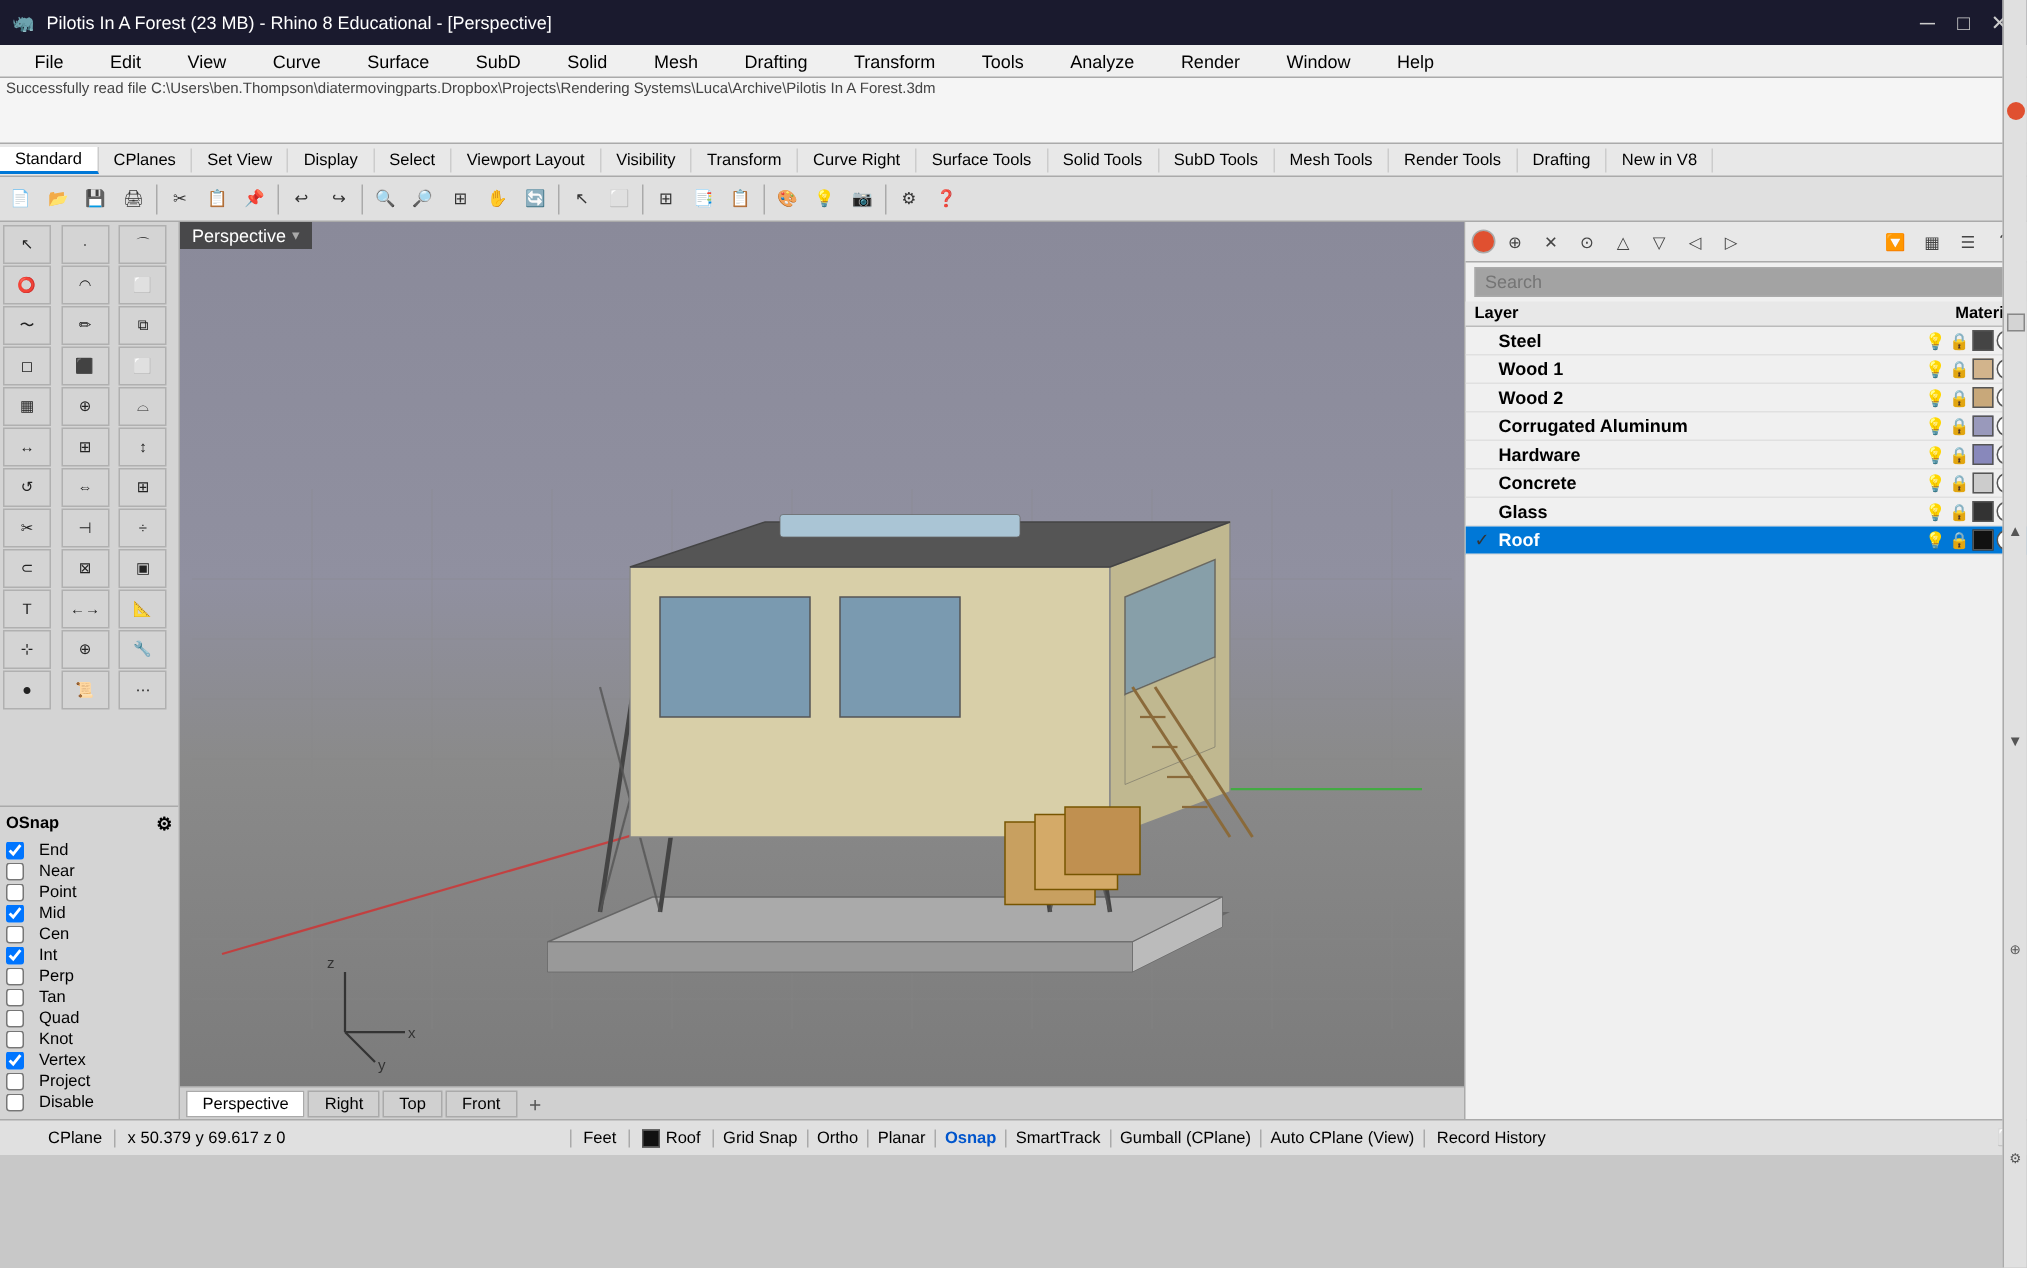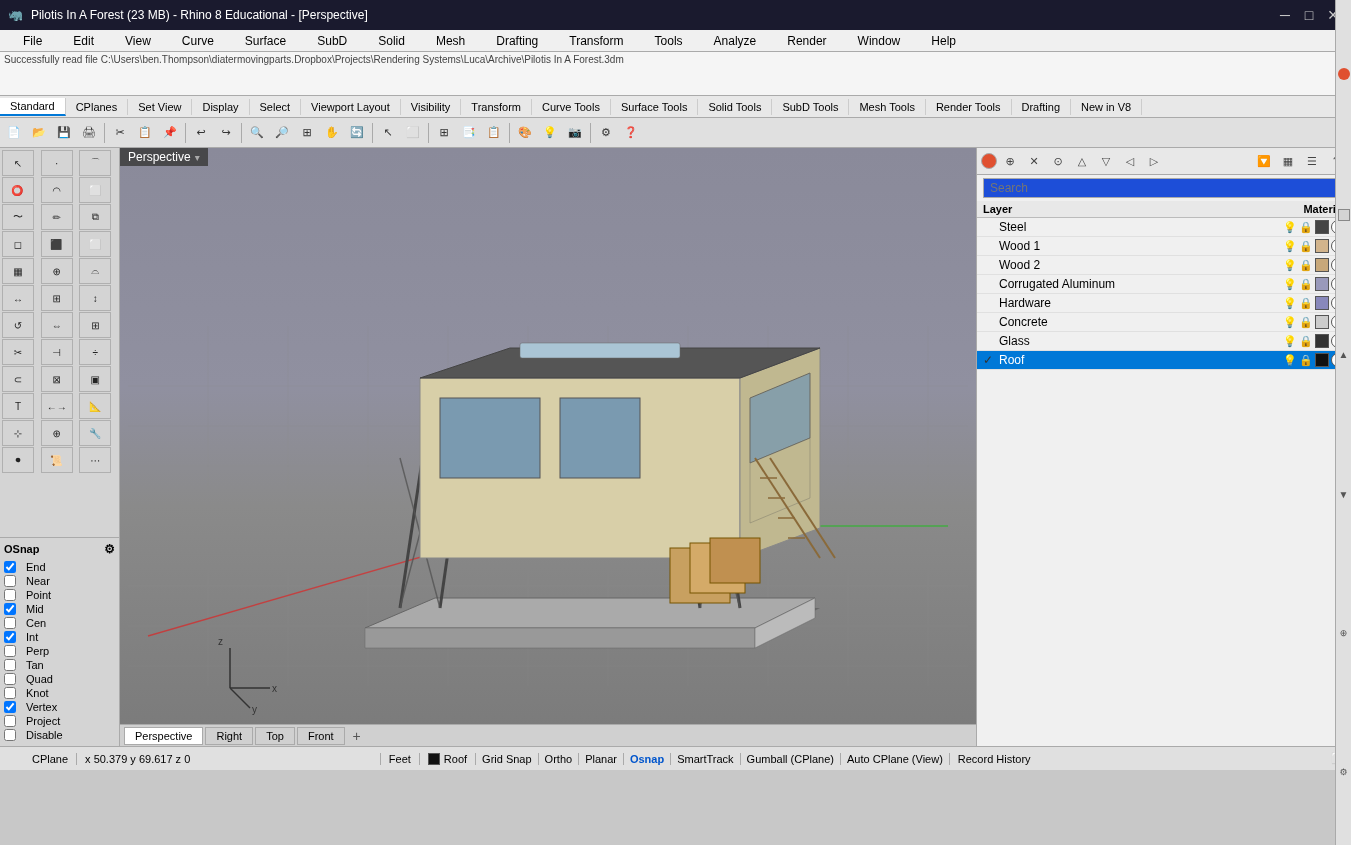--- a/index.html
+++ b/index.html
@@ -195,21 +195,21 @@
       cursor: pointer;
       font-size: 11px;
       color: #444;
       background: #e8e8e8;
       border: 1px solid transparent;
     }
     #search-box {
       margin: 3px 6px;
       padding: 2px 6px;
       border: 1px solid #aaa;
-      background: #1d4ed8;
+      background: #a3a3a3;
       font-size: 12px;
       width: calc(100% - 12px);
       outline: none;
     }
     #layers-table-header {
       display: flex;
       padding: 2px 6px;
       font-size: 11px;
       font-weight: bold;
       border-bottom: 1px solid #bbb;
@@ -221,21 +221,21 @@
     .layer-row {
       display: flex;
       align-items: center;
       padding: 2px 6px;
       border-bottom: 1px solid #e0e0e0;
       font-size: 12px;
       cursor: pointer;
     }
     .layer-row.active { background: #0078d7; color: #fff; }
     .layer-check { width: 16px; color: #333; font-size: 12px; }
-    .layer-name { flex: 1; }
+    .layer-name { flex: 1; font-weight: bold; }
     .layer-icons { display: flex; gap: 2px; align-items: center; margin-left: 4px; }
     .layer-icon-sm { font-size: 11px; cursor: pointer; }
     .color-swatch { width: 14px; height: 14px; border: 1px solid #555; display: inline-block; }
     .mat-circle { width: 14px; height: 14px; border-radius: 50%; border: 1px solid #555; display: inline-block; }
     .color-strip-icon { font-size: 10px; cursor: pointer; color: #555; }
 
     
     #statusbar {
       height: 24px;
       background: #e0e0e0;
@@ -315,21 +315,21 @@
 
 <div id="tabtoolbar">
     <div class="tab-item active">Standard</div>
     <div class="tab-item">CPlanes</div>
     <div class="tab-item">Set View</div>
     <div class="tab-item">Display</div>
     <div class="tab-item">Select</div>
     <div class="tab-item">Viewport Layout</div>
     <div class="tab-item">Visibility</div>
     <div class="tab-item">Transform</div>
-    <div class="tab-item">Curve Tools</div>
+    <div class="tab-item">Curve Right</div>
     <div class="tab-item">Surface Tools</div>
     <div class="tab-item">Solid Tools</div>
     <div class="tab-item">SubD Tools</div>
     <div class="tab-item">Mesh Tools</div>
     <div class="tab-item">Render Tools</div>
     <div class="tab-item">Drafting</div>
     <div class="tab-item">New in V8</div>
   </div>
 
 <div id="icontoolbar">

